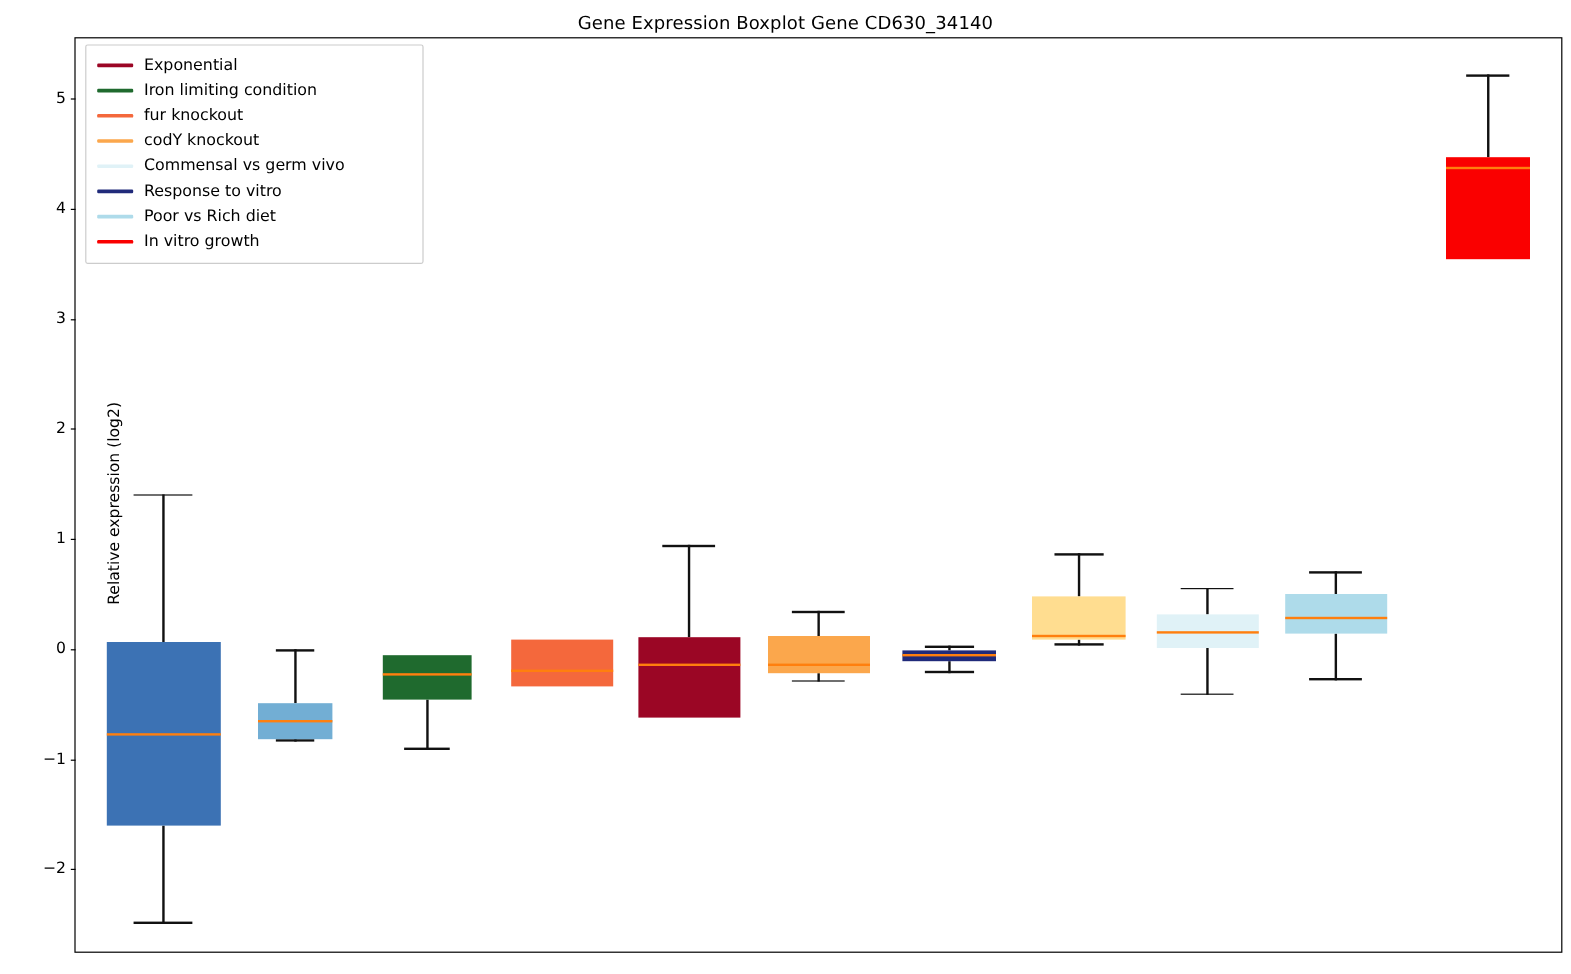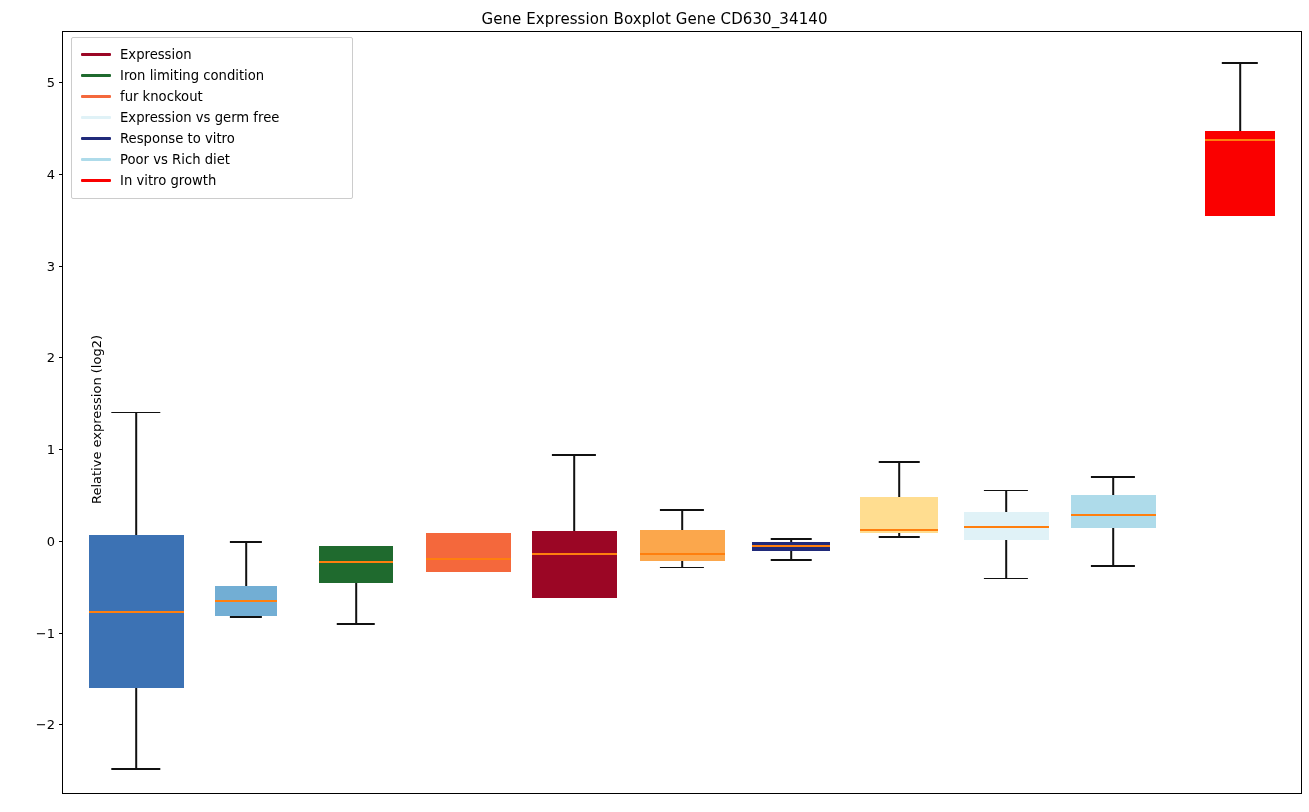--- a/index.html
+++ b/index.html
@@ -176,33 +176,37 @@
           <div class="bp-whisker-line" style="top: 30.2566px; height: 68.7651px;"></div>
           <div class="bp-cap" style="top: 30.2566px; width: 36.4px;"></div>
           <div class="bp-box" style="left: 0px; top: 99.0217px; width: 70px; height: 85.2687px; background: rgb(250, 0, 0);"></div>
           <div class="bp-median" style="left: 0px; top: 107.19px; width: 70px;"></div>
         </div>
       </div>
 
     <div id="legend">
         <div class="legend-row">
           <span class="legend-swatch" style="background: rgb(155, 6, 37);"></span>
-          <span class="legend-label">Expression</span>
+          <span class="legend-label">Exponential</span>
         </div>
         <div class="legend-row">
           <span class="legend-swatch" style="background: rgb(31, 106, 46);"></span>
           <span class="legend-label">Iron limiting condition</span>
         </div>
         <div class="legend-row">
           <span class="legend-swatch" style="background: rgb(244, 104, 60);"></span>
           <span class="legend-label">fur knockout</span>
         </div>
         <div class="legend-row">
+          <span class="legend-swatch" style="background: rgb(251, 167, 76);"></span>
+          <span class="legend-label">codY knockout</span>
+        </div>
+        <div class="legend-row">
           <span class="legend-swatch" style="background: rgb(224, 242, 247);"></span>
-          <span class="legend-label">Expression vs germ free</span>
+          <span class="legend-label">Commensal vs germ vivo</span>
         </div>
         <div class="legend-row">
           <span class="legend-swatch" style="background: rgb(32, 42, 122);"></span>
           <span class="legend-label">Response to vitro</span>
         </div>
         <div class="legend-row">
           <span class="legend-swatch" style="background: rgb(174, 219, 234);"></span>
           <span class="legend-label">Poor vs Rich diet</span>
         </div>
         <div class="legend-row">

